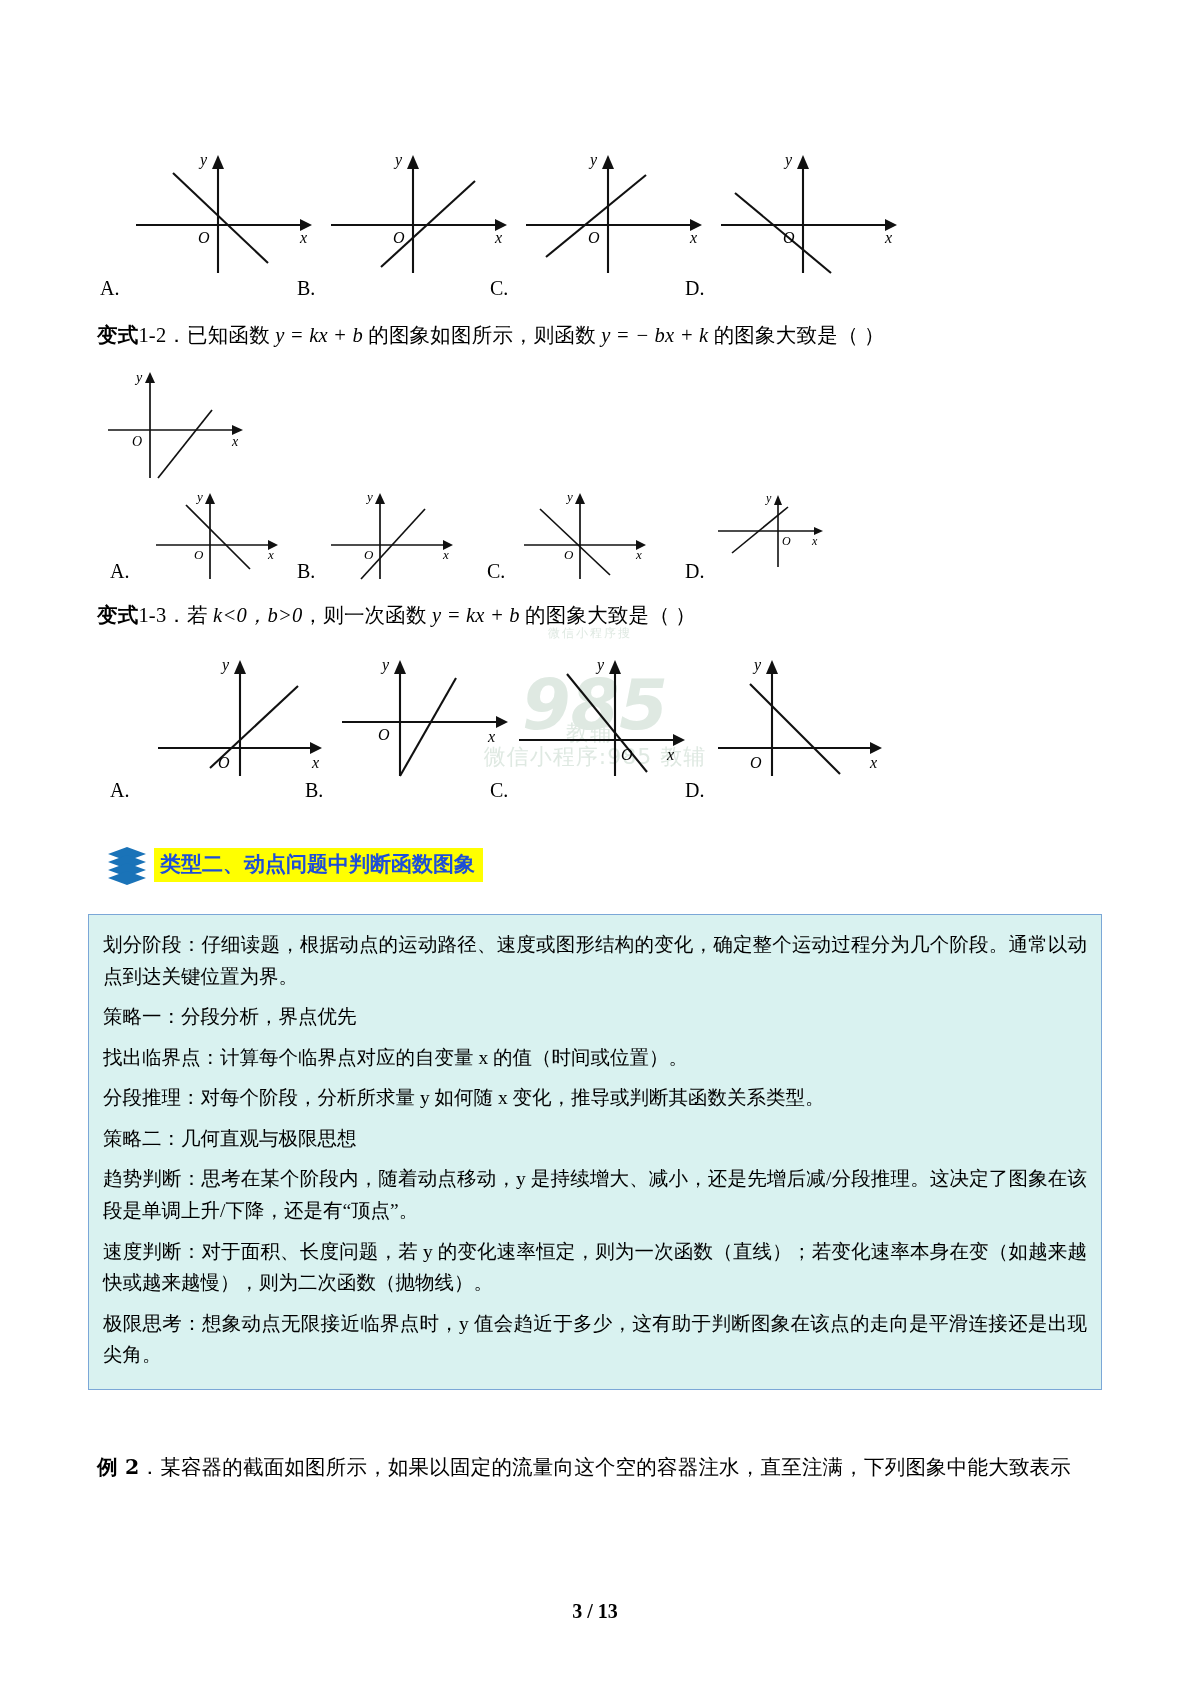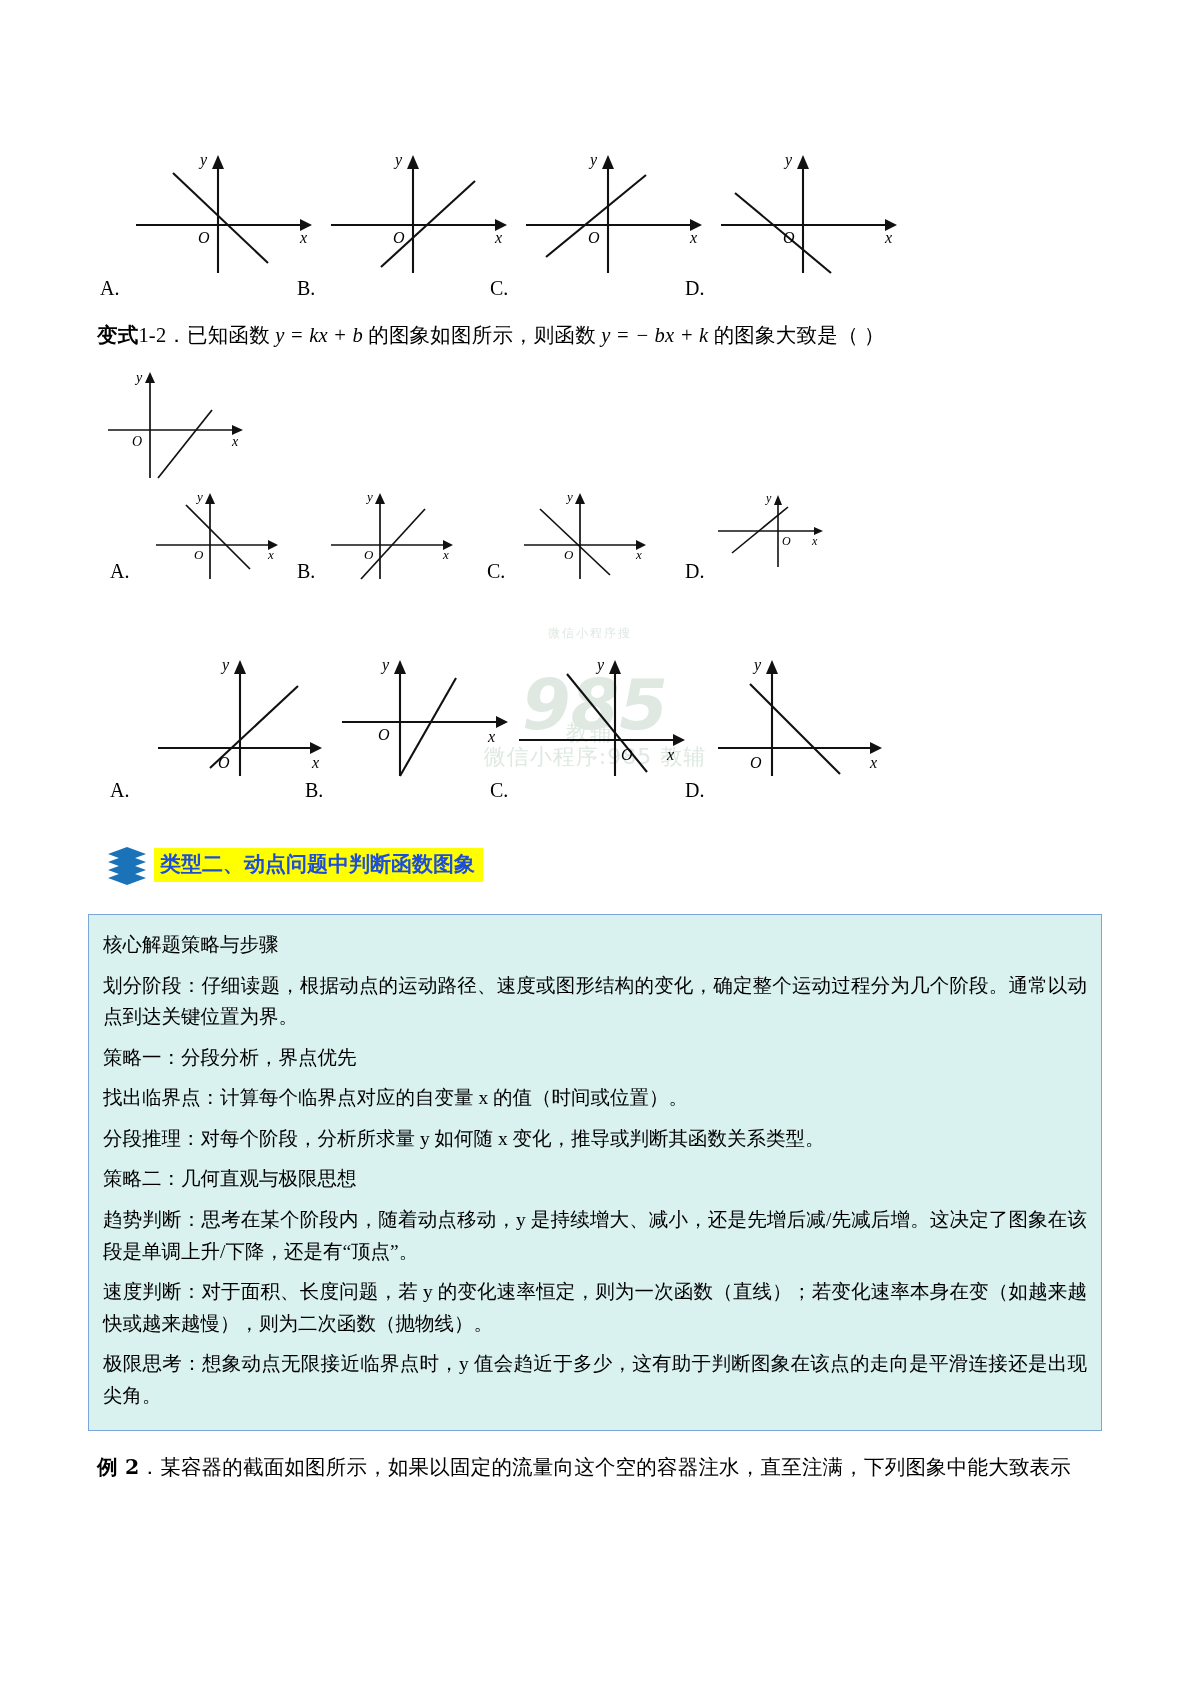--- a/index.html
+++ b/index.html
@@ -244,20 +244,23 @@
       <text x="60" y="15" font-size="12" font-style="italic" font-family="Liberation Serif, serif">y</text>
       <text x="76" y="58" font-size="12" font-style="italic" font-family="Liberation Serif, serif">O</text>
     </svg>
   </div>
 
   <div class="optlabel" style="left:110px;top:560px;">A.</div>
   <div class="optlabel" style="left:297px;top:560px;">B.</div>
   <div class="optlabel" style="left:487px;top:560px;">C.</div>
   <div class="optlabel" style="left:685px;top:560px;">D.</div>
 
+  <div class="qline" style="left:97px;top:600px;">
+    <span class="lbl">变式</span><span>1-3</span><span>．若 </span><span class="mi">k&lt;0，b&gt;0</span><span>，则一次函数 </span><span class="mi">y = kx + b</span><span> 的图象大致是（   ）</span>
+  </div>
 
   <div class="fig" style="left:150px;top:650px;">
     <svg width="190" height="130" viewBox="0 0 190 130">
       <g stroke="#111" stroke-width="2.1" fill="none">
         <line x1="8" y1="98" x2="160" y2="98"></line>
         <line x1="90" y1="126" x2="90" y2="18"></line>
         <line x1="60" y1="118" x2="148" y2="36"></line>
       </g>
       <polygon points="160,92 172,98 160,104" fill="#111"></polygon>
       <polygon points="84,24 90,10 96,24" fill="#111"></polygon>
@@ -328,29 +331,29 @@
         </g>
         <g fill="#ffffff">
           <path d="M8 9.4 L23 4.2 L38 9.4 L23 14.2 Z" opacity="0"></path>
         </g>
       </svg>
     </span>
     <span class="bantext">类型二、动点问题中判断函数图象</span>
   </div>
 
   <div class="strategy">
-    <p>核心解题策略与步骤</p>
     <p>划分阶段：仔细读题，根据动点的运动路径、速度或图形结构的变化，确定整个运动过程分为几个阶段。通常以动点到达关键位置为界。</p>
     <p>策略一：分段分析，界点优先</p>
     <p>找出临界点：计算每个临界点对应的自变量 x 的值（时间或位置）。</p>
     <p>分段推理：对每个阶段，分析所求量 y 如何随 x 变化，推导或判断其函数关系类型。</p>
     <p>策略二：几何直观与极限思想</p>
-    <p>趋势判断：思考在某个阶段内，随着动点移动，y 是持续增大、减小，还是先增后减/先减后增。这决定了图象在该段是单调上升/下降，还是有“顶点”。</p>
+    <p>趋势判断：思考在某个阶段内，随着动点移动，y 是持续增大、减小，还是先增后减/分段推理。这决定了图象在该段是单调上升/下降，还是有“顶点”。</p>
     <p>速度判断：对于面积、长度问题，若 y 的变化速率恒定，则为一次函数（直线）；若变化速率本身在变（如越来越快或越来越慢），则为二次函数（抛物线）。</p>
     <p>极限思考：想象动点无限接近临界点时，y 值会趋近于多少，这有助于判断图象在该点的走向是平滑连接还是出现尖角。</p>
   </div>
 
   <div class="qline" style="left:97px;top:1452px;">
     <span class="lbl">例 2</span><span>．某容器的截面如图所示，如果以固定的流量向这个空的容器注水，直至注满，下列图象中能大致表示</span>
   </div>
 
+  <div class="pagenum">3 / 13</div>
 
 </div>
 
 </body></html>

